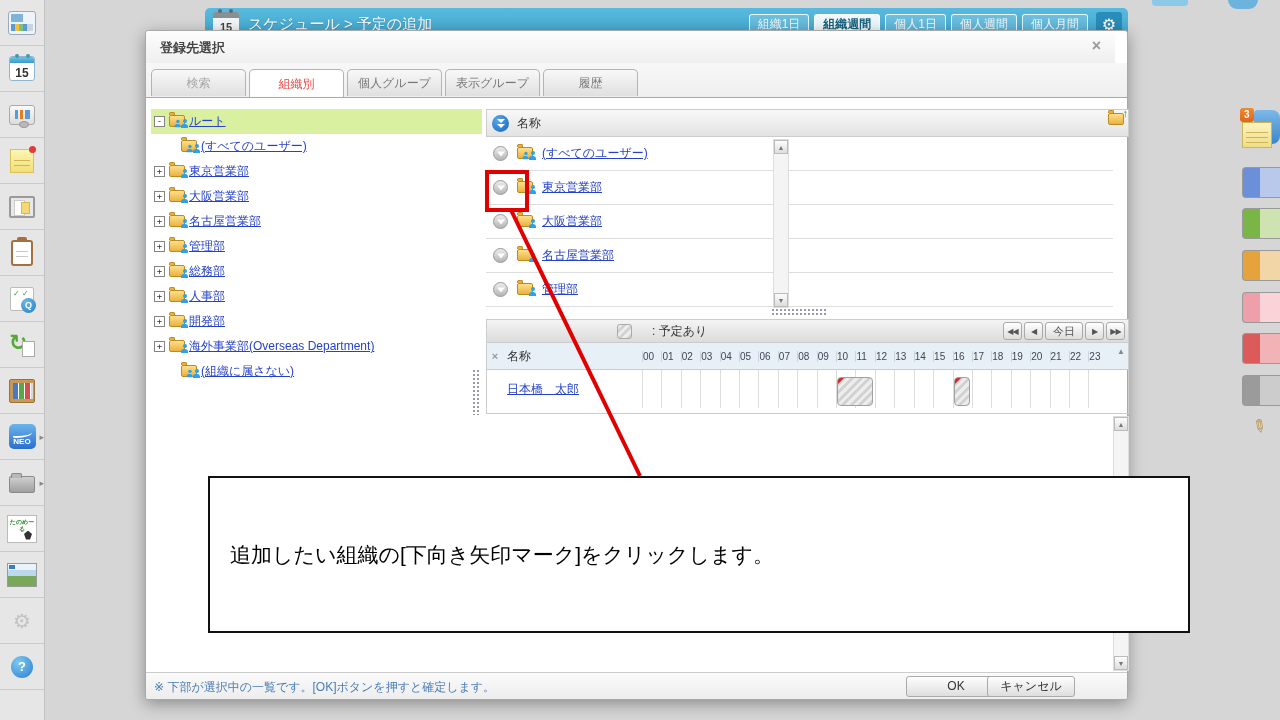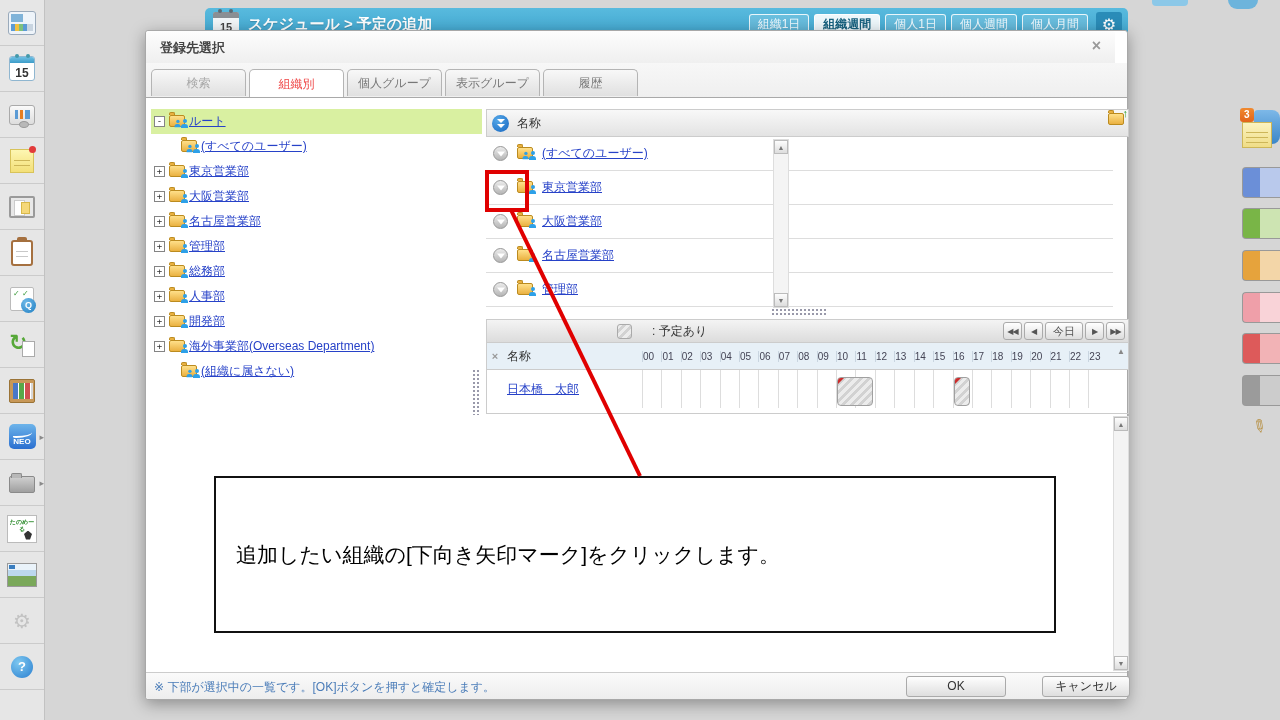--- a/index.html
+++ b/index.html
@@ -49,21 +49,21 @@
   .icon-settings{width:24px;height:24px;color:#c2c2c2;font-size:20px;line-height:24px;text-align:center}
   .icon-settings::before{content:'⚙'}
   .icon-help{width:22px;height:22px;border-radius:50%;background:radial-gradient(circle at 35% 30%,#7ec8f0,#2a7fd0);color:#fff;font-weight:bold;font-size:13px;line-height:22px;text-align:center}
 
   
   .appbar { position:absolute; left:205px; top:8px; width:923px; height:34px; background:linear-gradient(#58bade,#3da3cd); border-radius:5px 5px 0 0; z-index:1; }
   .appbar-left { position:absolute; left:8px; top:4px; display:flex; align-items:center; gap:9px; }
   .mini-cal { width:26px; height:24px; background:#f2f6f8; border-radius:3px; position:relative; font-weight:bold; font-size:11px; line-height:30px; color:#444; text-align:center; }
   .mini-cal::before { content:''; position:absolute; left:0; right:0; top:0; height:6px; background:#8a8f94; border-radius:2px 2px 0 0; }
   .mini-cal::after { content:''; position:absolute; top:-3px; left:5px; width:4px; height:4px; border-radius:50%; background:#5a6b75; box-shadow:11px 0 0 #5a6b75; }
-  .appbar-title { color:#fff; font-weight:bold; font-size:15px; text-shadow:0 1px 1px rgba(0,0,0,.2); }
+  .appbar-title { color:#fff; font-weight:normal; font-size:15px; text-shadow:0 1px 1px rgba(0,0,0,.2); }
   .vb-row { position:absolute; right:40px; top:6px; display:flex; gap:5px; }
   .vb { height:21px; padding:0 8px; border:1px solid rgba(255,255,255,.85); border-radius:3px; background:rgba(255,255,255,.15); color:#f2fbff; font-size:12px; line-height:19px; white-space:nowrap; }
   .vb.active { background:#eef7fb; color:#17617f; font-weight:bold; }
   .gearbtn { position:absolute; right:6px; top:4px; width:26px; height:26px; background:#2a8cb8; border-radius:3px; color:#fff; font-size:16px; line-height:26px; text-align:center; }
   .cut-icon-a { position:absolute; left:1152px; top:0; width:36px; height:6px; background:#8cc8e8; border-radius:0 0 4px 4px; z-index:2; }
   .cut-icon-b { position:absolute; left:1228px; top:0; width:30px; height:9px; background:#6db4dc; border-radius:0 0 15px 15px; z-index:2; }
 
   
   .rt-note { position:absolute; left:1240px; top:108px; width:40px; height:48px; z-index:5; }
   .rt-note .book { position:absolute; right:0; top:2px; width:26px; height:34px; background:linear-gradient(#7db8e8,#3a86c8); border-radius:4px 8px 8px 4px; }
@@ -139,24 +139,24 @@
   .av-body .cell-h { height:100%; border-left:1px solid #ddd; }
   .av-up { position:absolute; right:3px; top:27px; color:#888; font-size:8px; }
   .busy { position:absolute; background:repeating-linear-gradient(135deg,#ececec 0 3px,#d2d2d2 3px 6px); border:1px solid #a0a0a0; border-radius:4px; overflow:hidden; }
   .busy::before { content:''; position:absolute; top:0; left:0; border-style:solid; border-width:6px 6px 0 0; border-color:#cc2b2b transparent transparent transparent; }
 
   
   .dfooter { position:absolute; left:0; bottom:0; right:0; height:27px; background:linear-gradient(#fafafa,#ededed); border-top:1px solid #ccc; border-radius:0 0 3px 3px; }
   .dnote { position:absolute; left:8px; top:6px; font-size:12px; color:#4a7cb8; }
   .btn { position:absolute; top:3px; height:21px; border:1px solid #aaa; border-radius:3px; background:linear-gradient(#fefefe,#dedede); font-size:12px; color:#333; text-align:center; line-height:19px; cursor:pointer; }
   .btn-ok { left:760px; width:100px; }
-  .btn-cancel { left:896px; width:88px; }
-
-  
-  .callout { position:absolute; left:214px; top:476px; width:842px; height:157px; background:#fff; border:2px solid #111; z-index:25; }
+  .btn-cancel { left:841px; width:88px; }
+
+  
+  .callout { position:absolute; left:208px; top:476px; width:982px; height:157px; background:#fff; border:2px solid #111; z-index:25; }
   .callout-text { position:absolute; left:20px; top:50%; transform:translateY(-50%); font-size:21px; color:#000; }
   .annot-svg { position:absolute; left:0; top:0; z-index:30; pointer-events:none; }
 </style>
 </head>
 <body>
 
 <div class="sidebar">
     <div class="sb-cell">
       <div class="sb-ic icon-portal"></div>
     </div>

